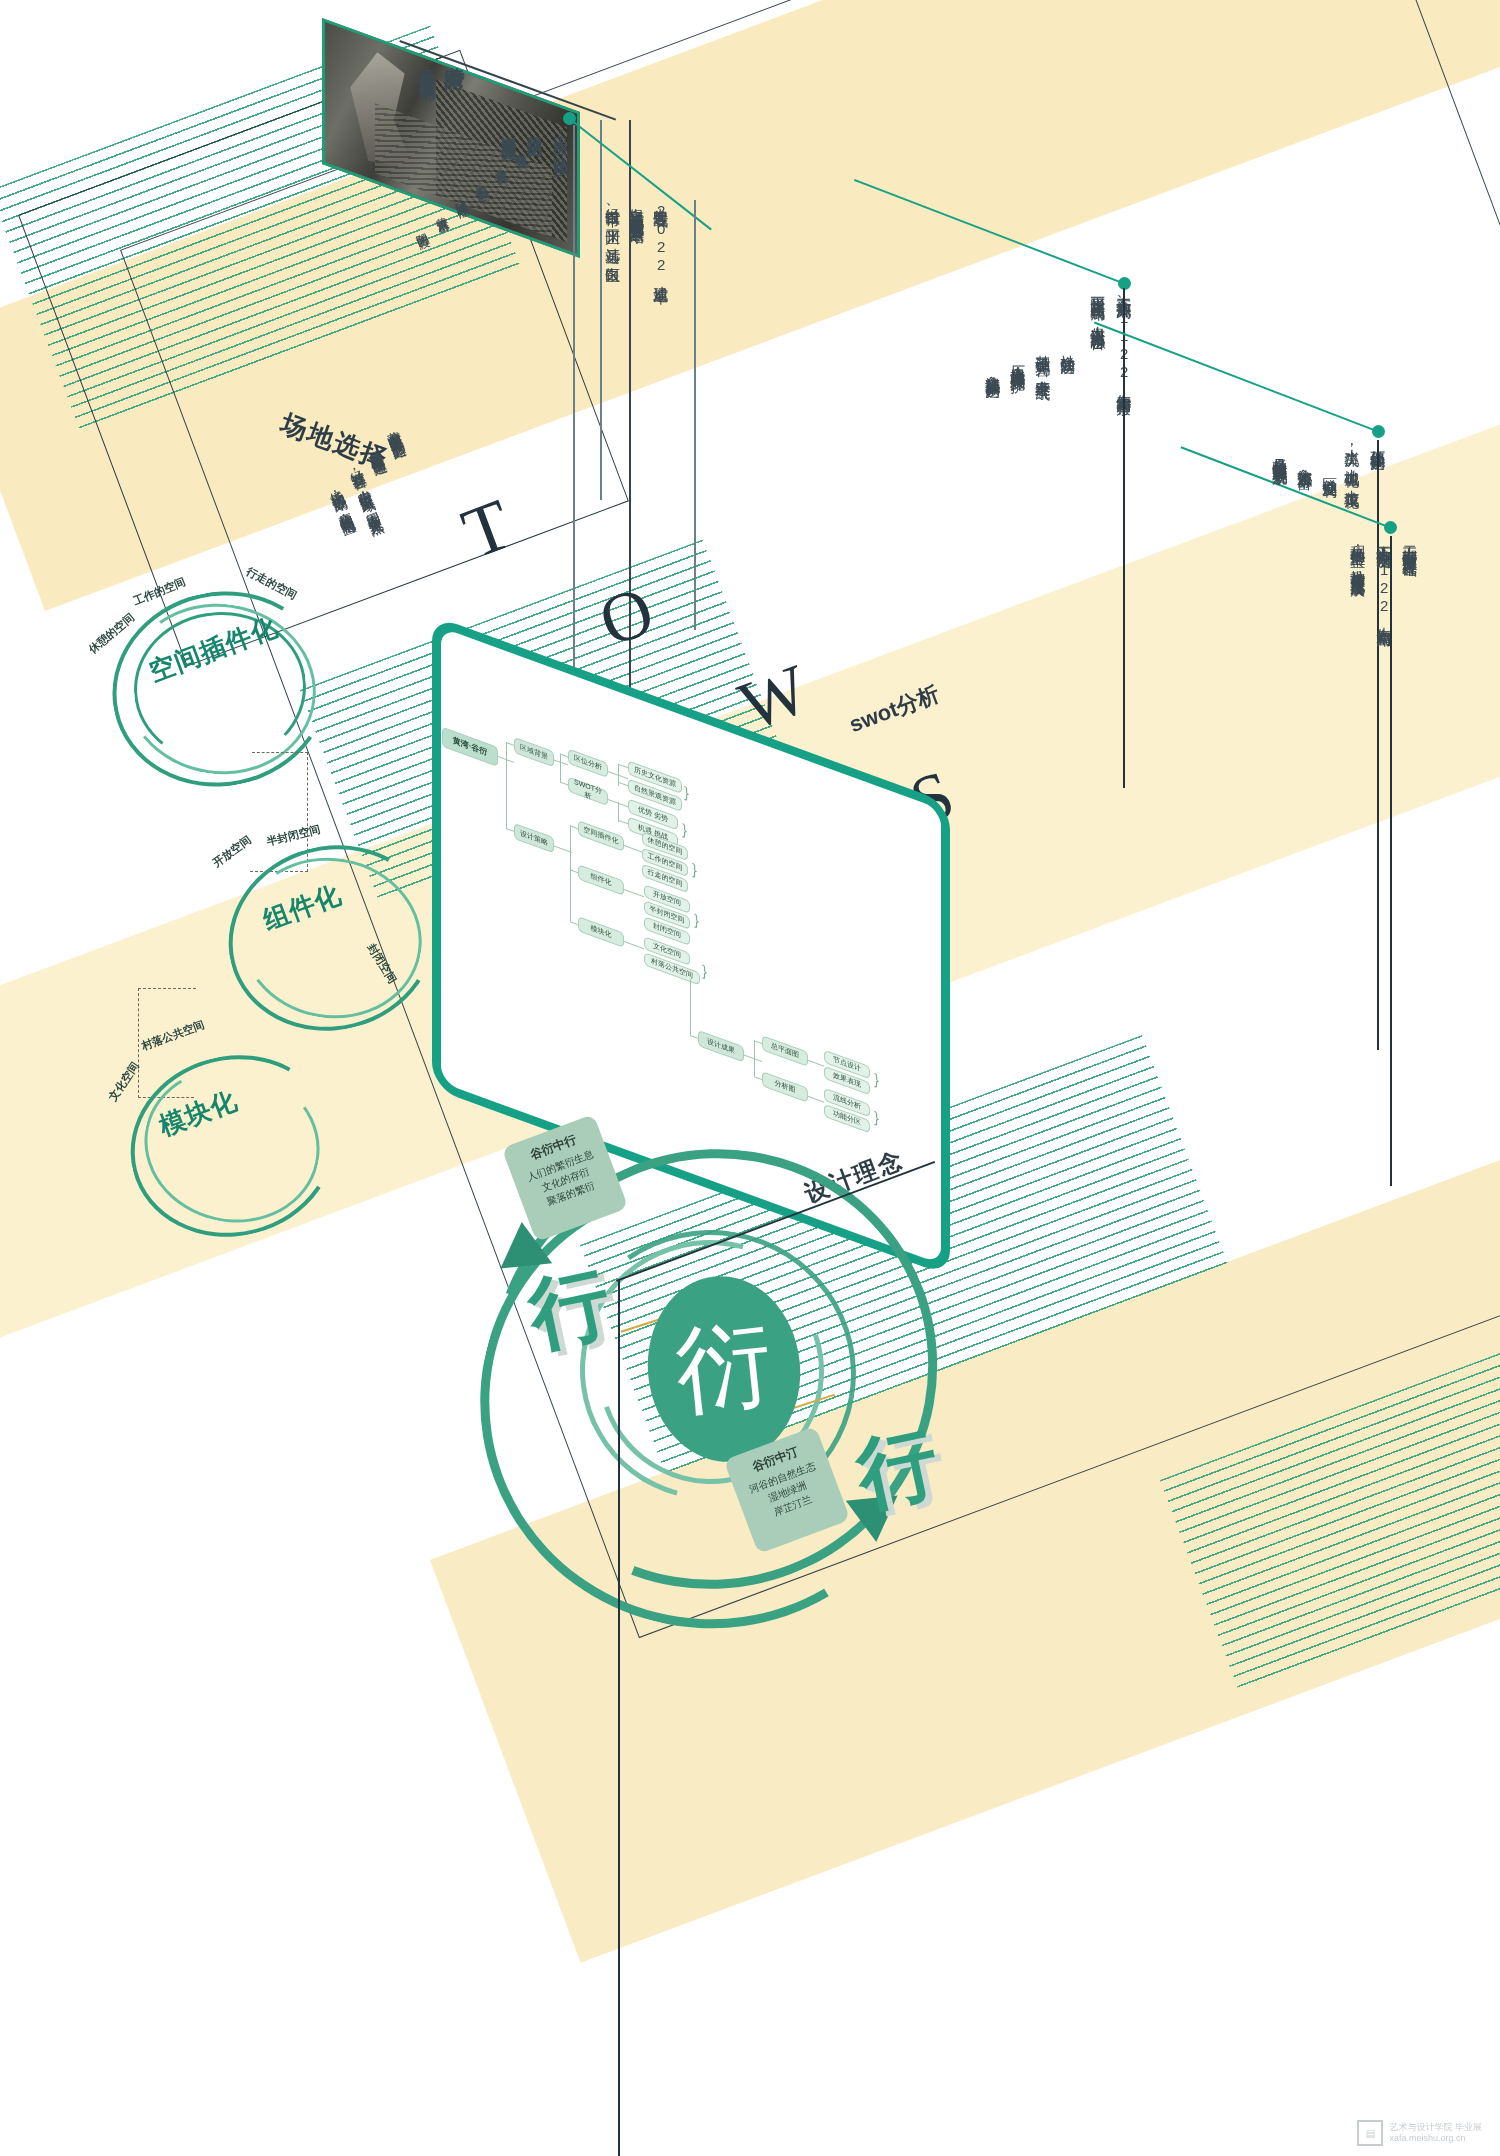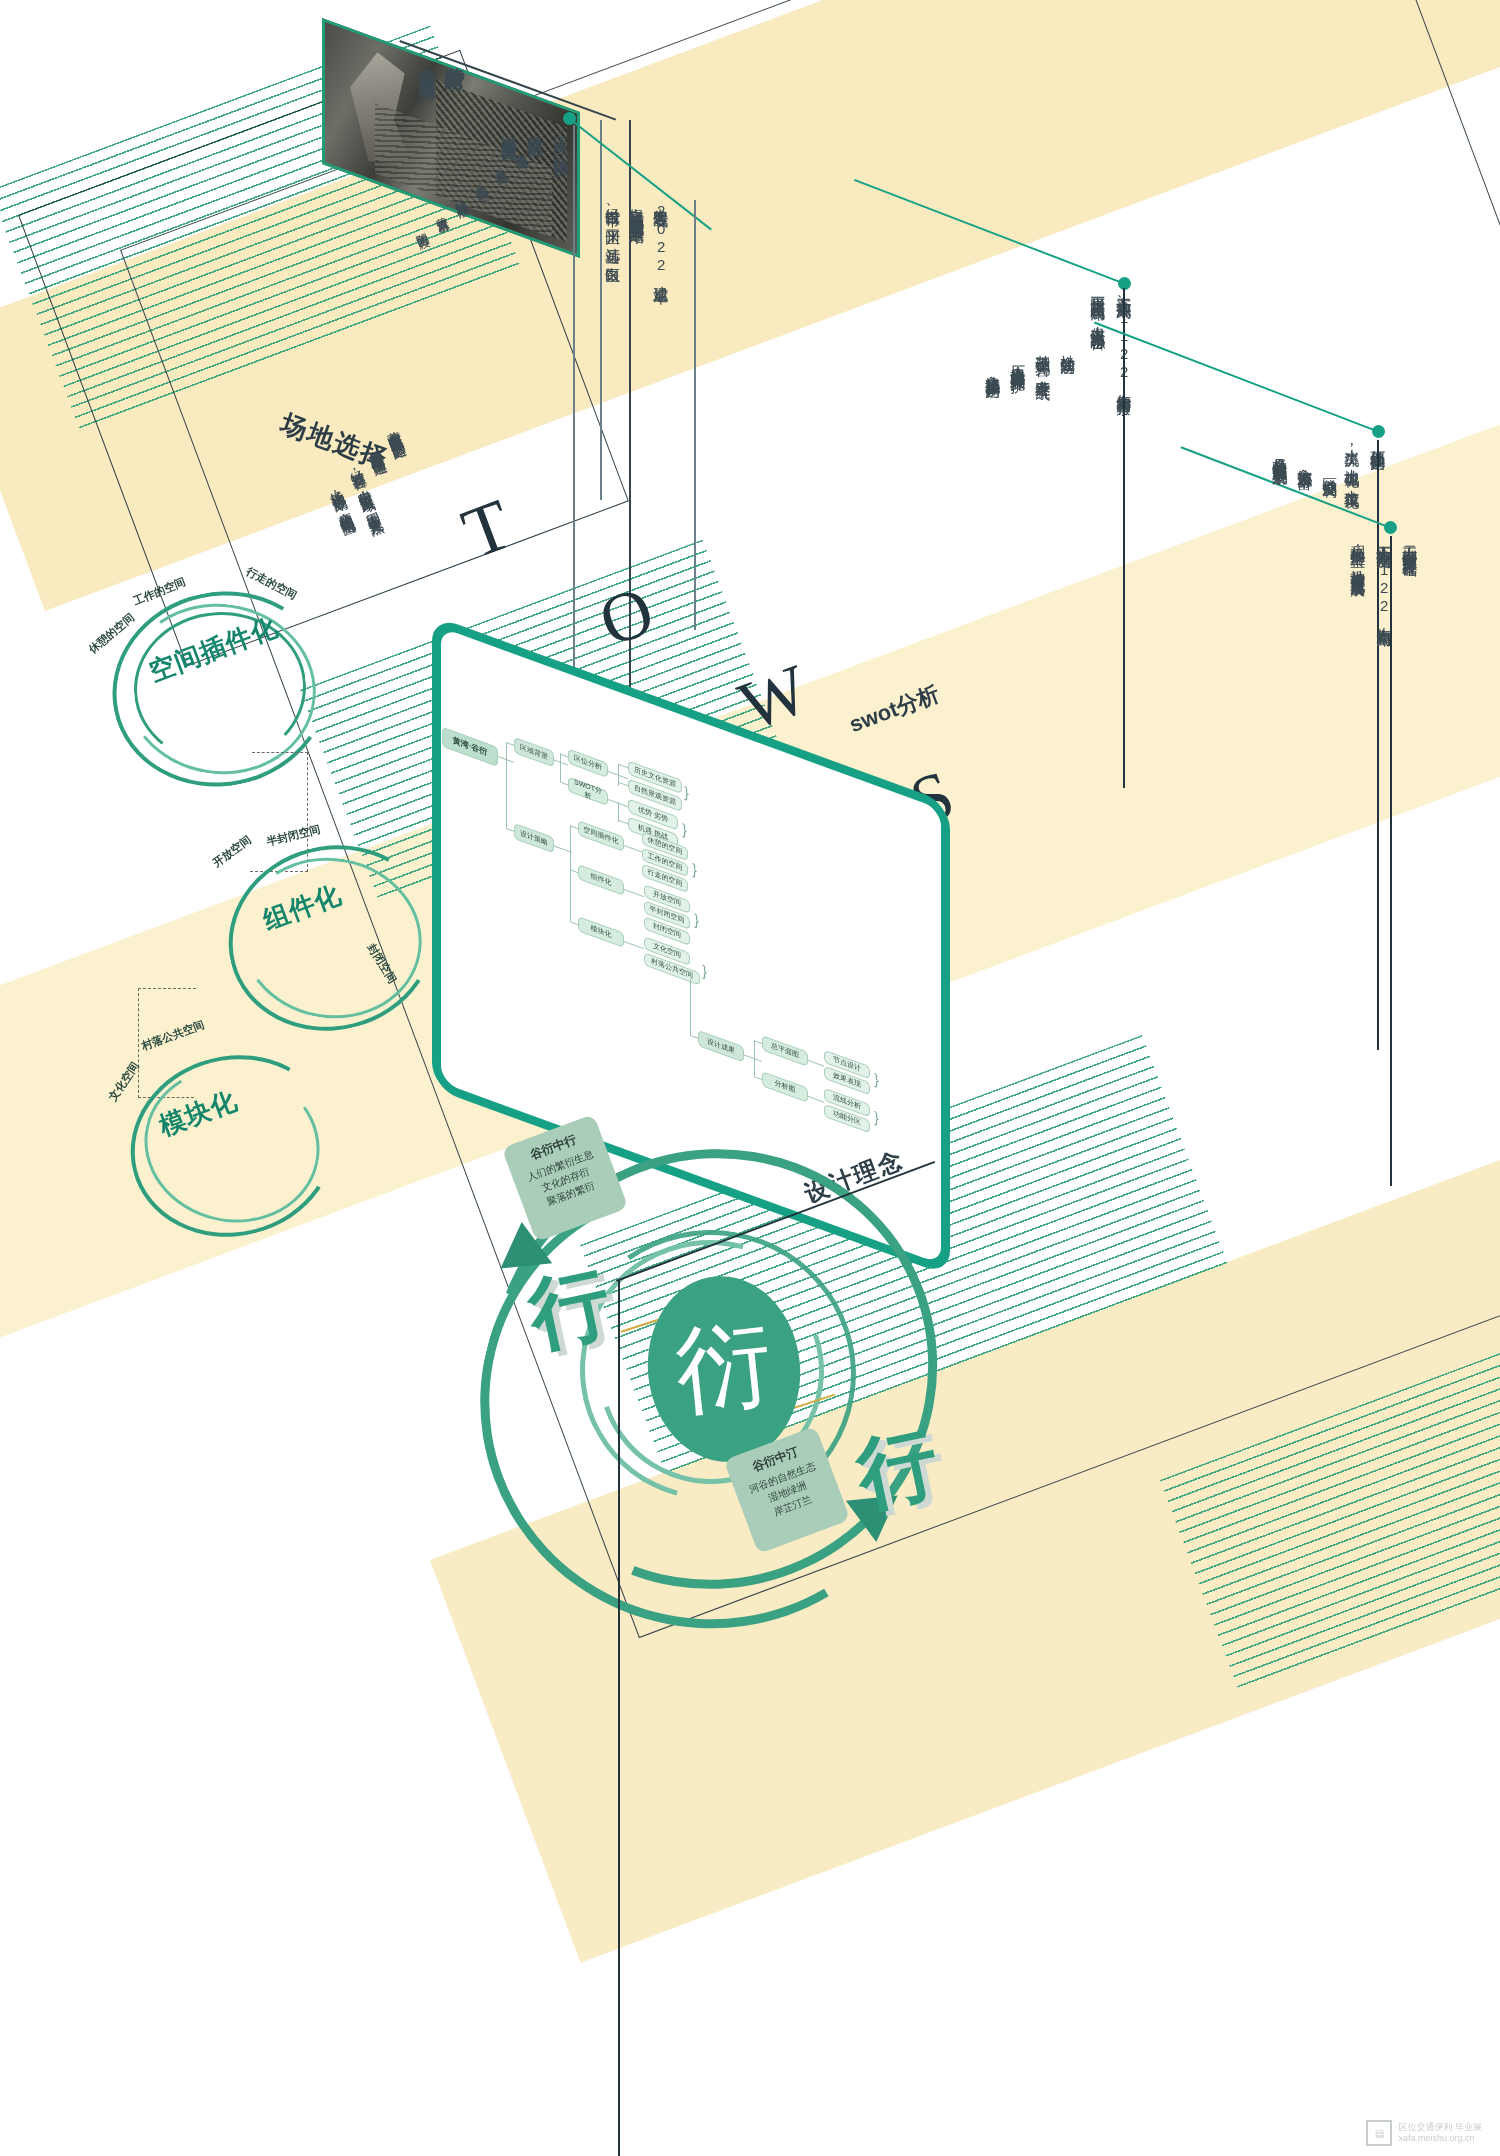--- a/index.html
+++ b/index.html
@@ -352,18 +352,18 @@
       <span class="ln">岸芷汀兰</span>
     </div>
   </div>
 
   <div class="leader" style="left:618px;top:1280px;width:2px;height:876px;background:#22333d;"></div>
   <div class="leader" style="left:616px;top:1280px;width:340px;height:2px;transform:rotate(-20.5deg);transform-origin:0 0;background:#22333d;"></div>
 
   <div class="wm">
     <div class="sq">▤</div>
     <div class="tx">
-      <div>区位交通便利 毕业展</div>
+      <div>艺术与设计学院 毕业展</div>
       <div>xafa.meishu.org.cn</div>
     </div>
   </div>
 
 </div>
 
 </body></html>

